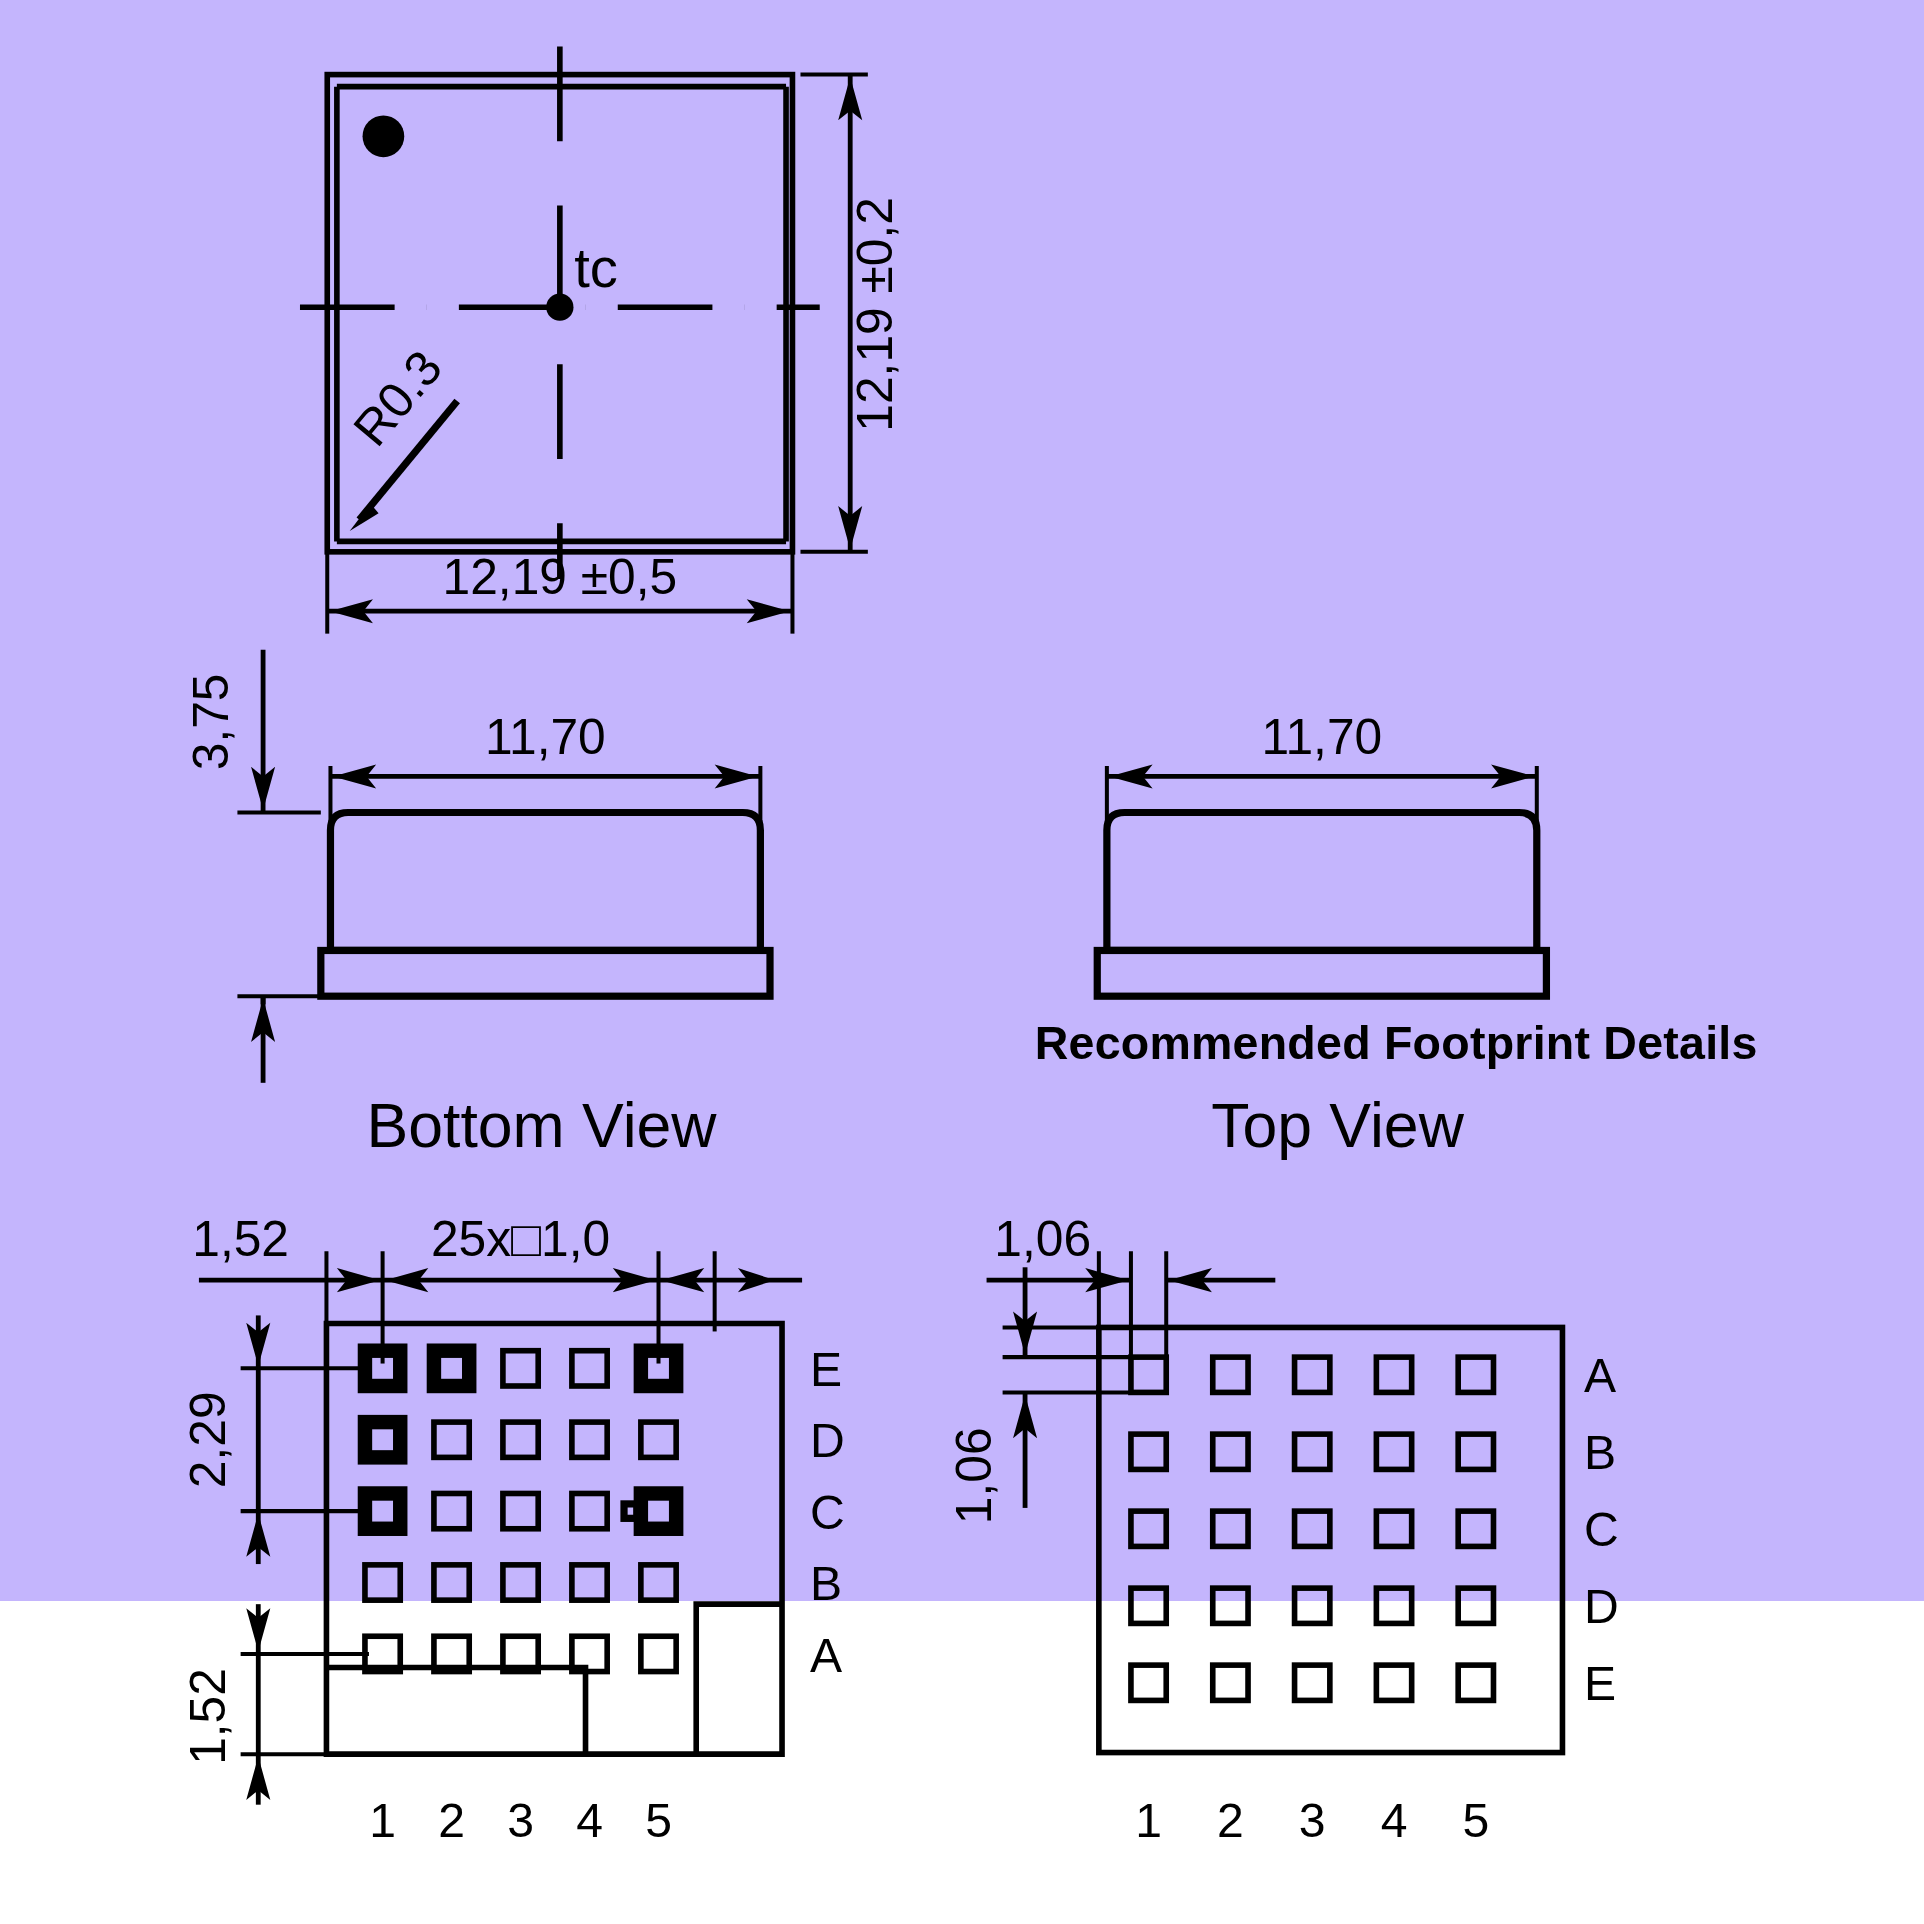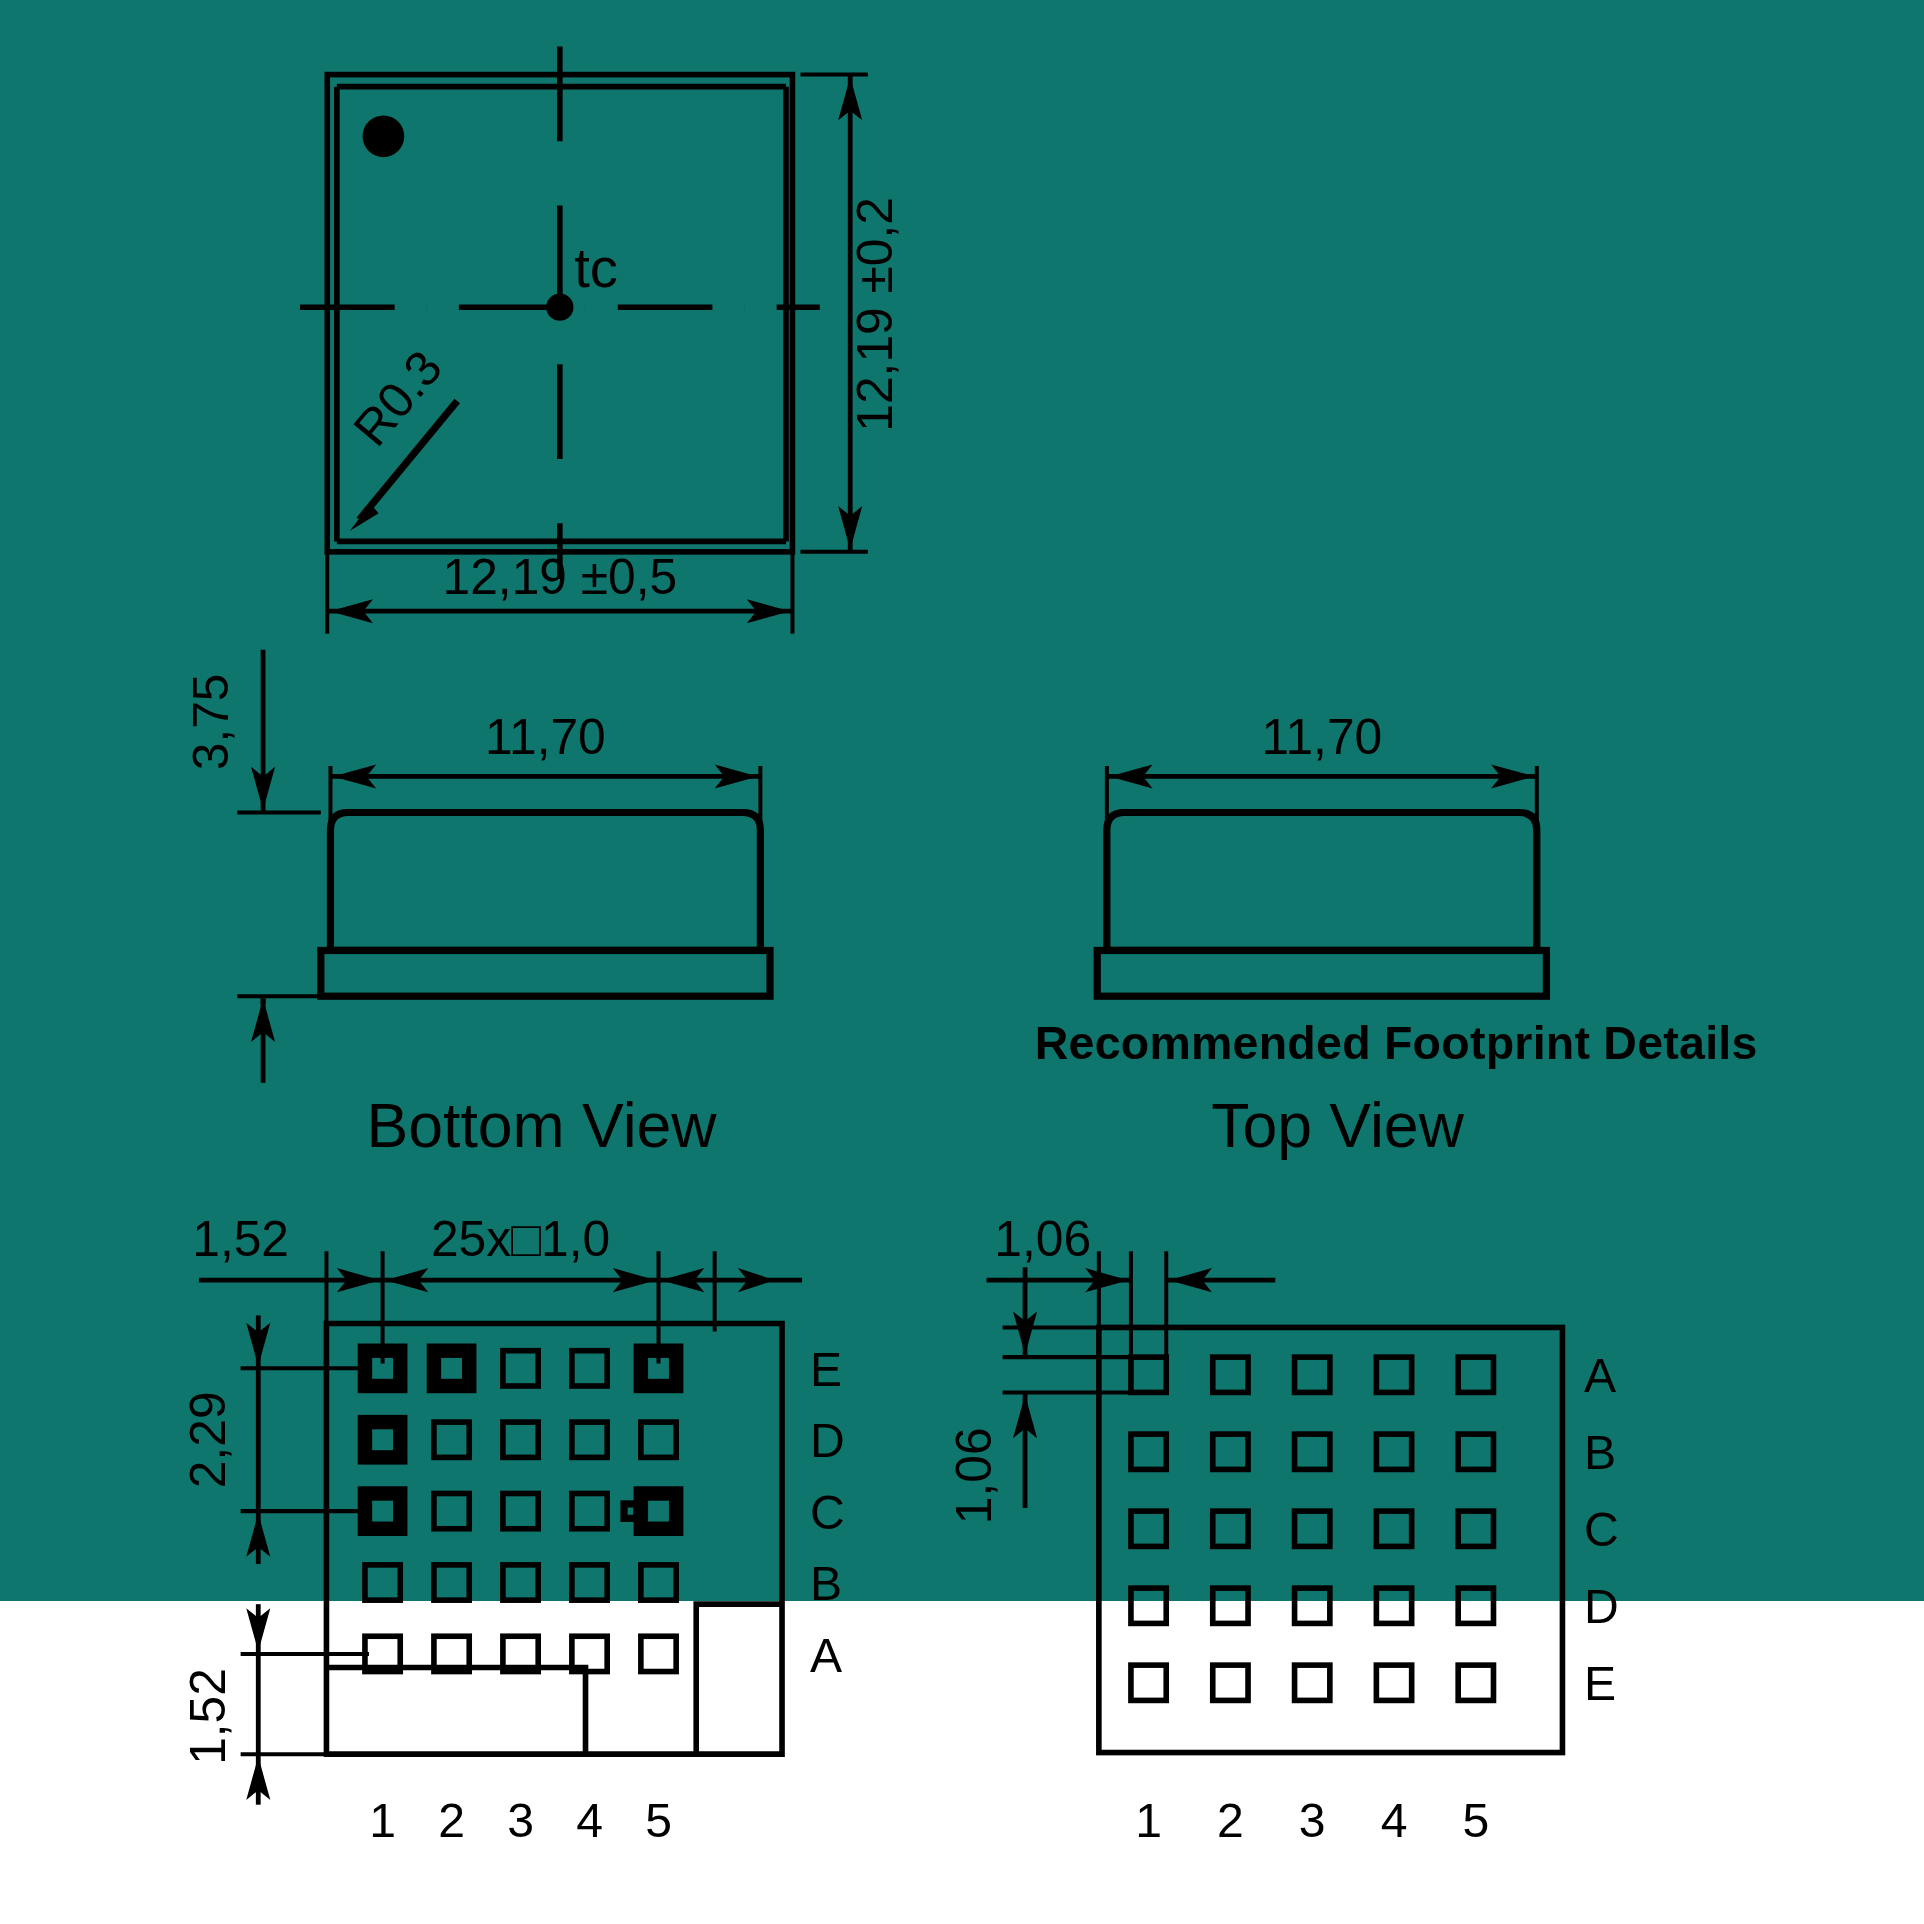--- a/index.html
+++ b/index.html
@@ -1,18 +1,18 @@
 <!DOCTYPE html>
 <html style="font-size:13px"><head>
 <meta charset="utf-8">
 <style>
   html,body{margin:0;padding:0;background:#ffffff;}
   body{width:1925px;height:1925px;overflow:hidden;
        font-family:"Liberation Sans",sans-serif;}
-  #sheet{position:relative;width:1925px;height:1601px;background:#0f766e;}
+  #sheet{position:relative;width:1925px;height:1601px;background:#c4b5fd;}
   svg{display:block;}
   .ln{stroke:#000;fill:none;stroke-linecap:butt;}      
   .t2{stroke-width:7;}      
   .t3{stroke-width:9;}      
   .t4{stroke-width:18;}     
   .dim{stroke:#000;stroke-width:6;fill:none;}
   .ext{stroke:#000;stroke-width:5;fill:none;}
   .fillblk{fill:#000;stroke:none;}
   text{fill:#000;font-family:"Liberation Sans",sans-serif;}
   .num{font-size:62px;}

